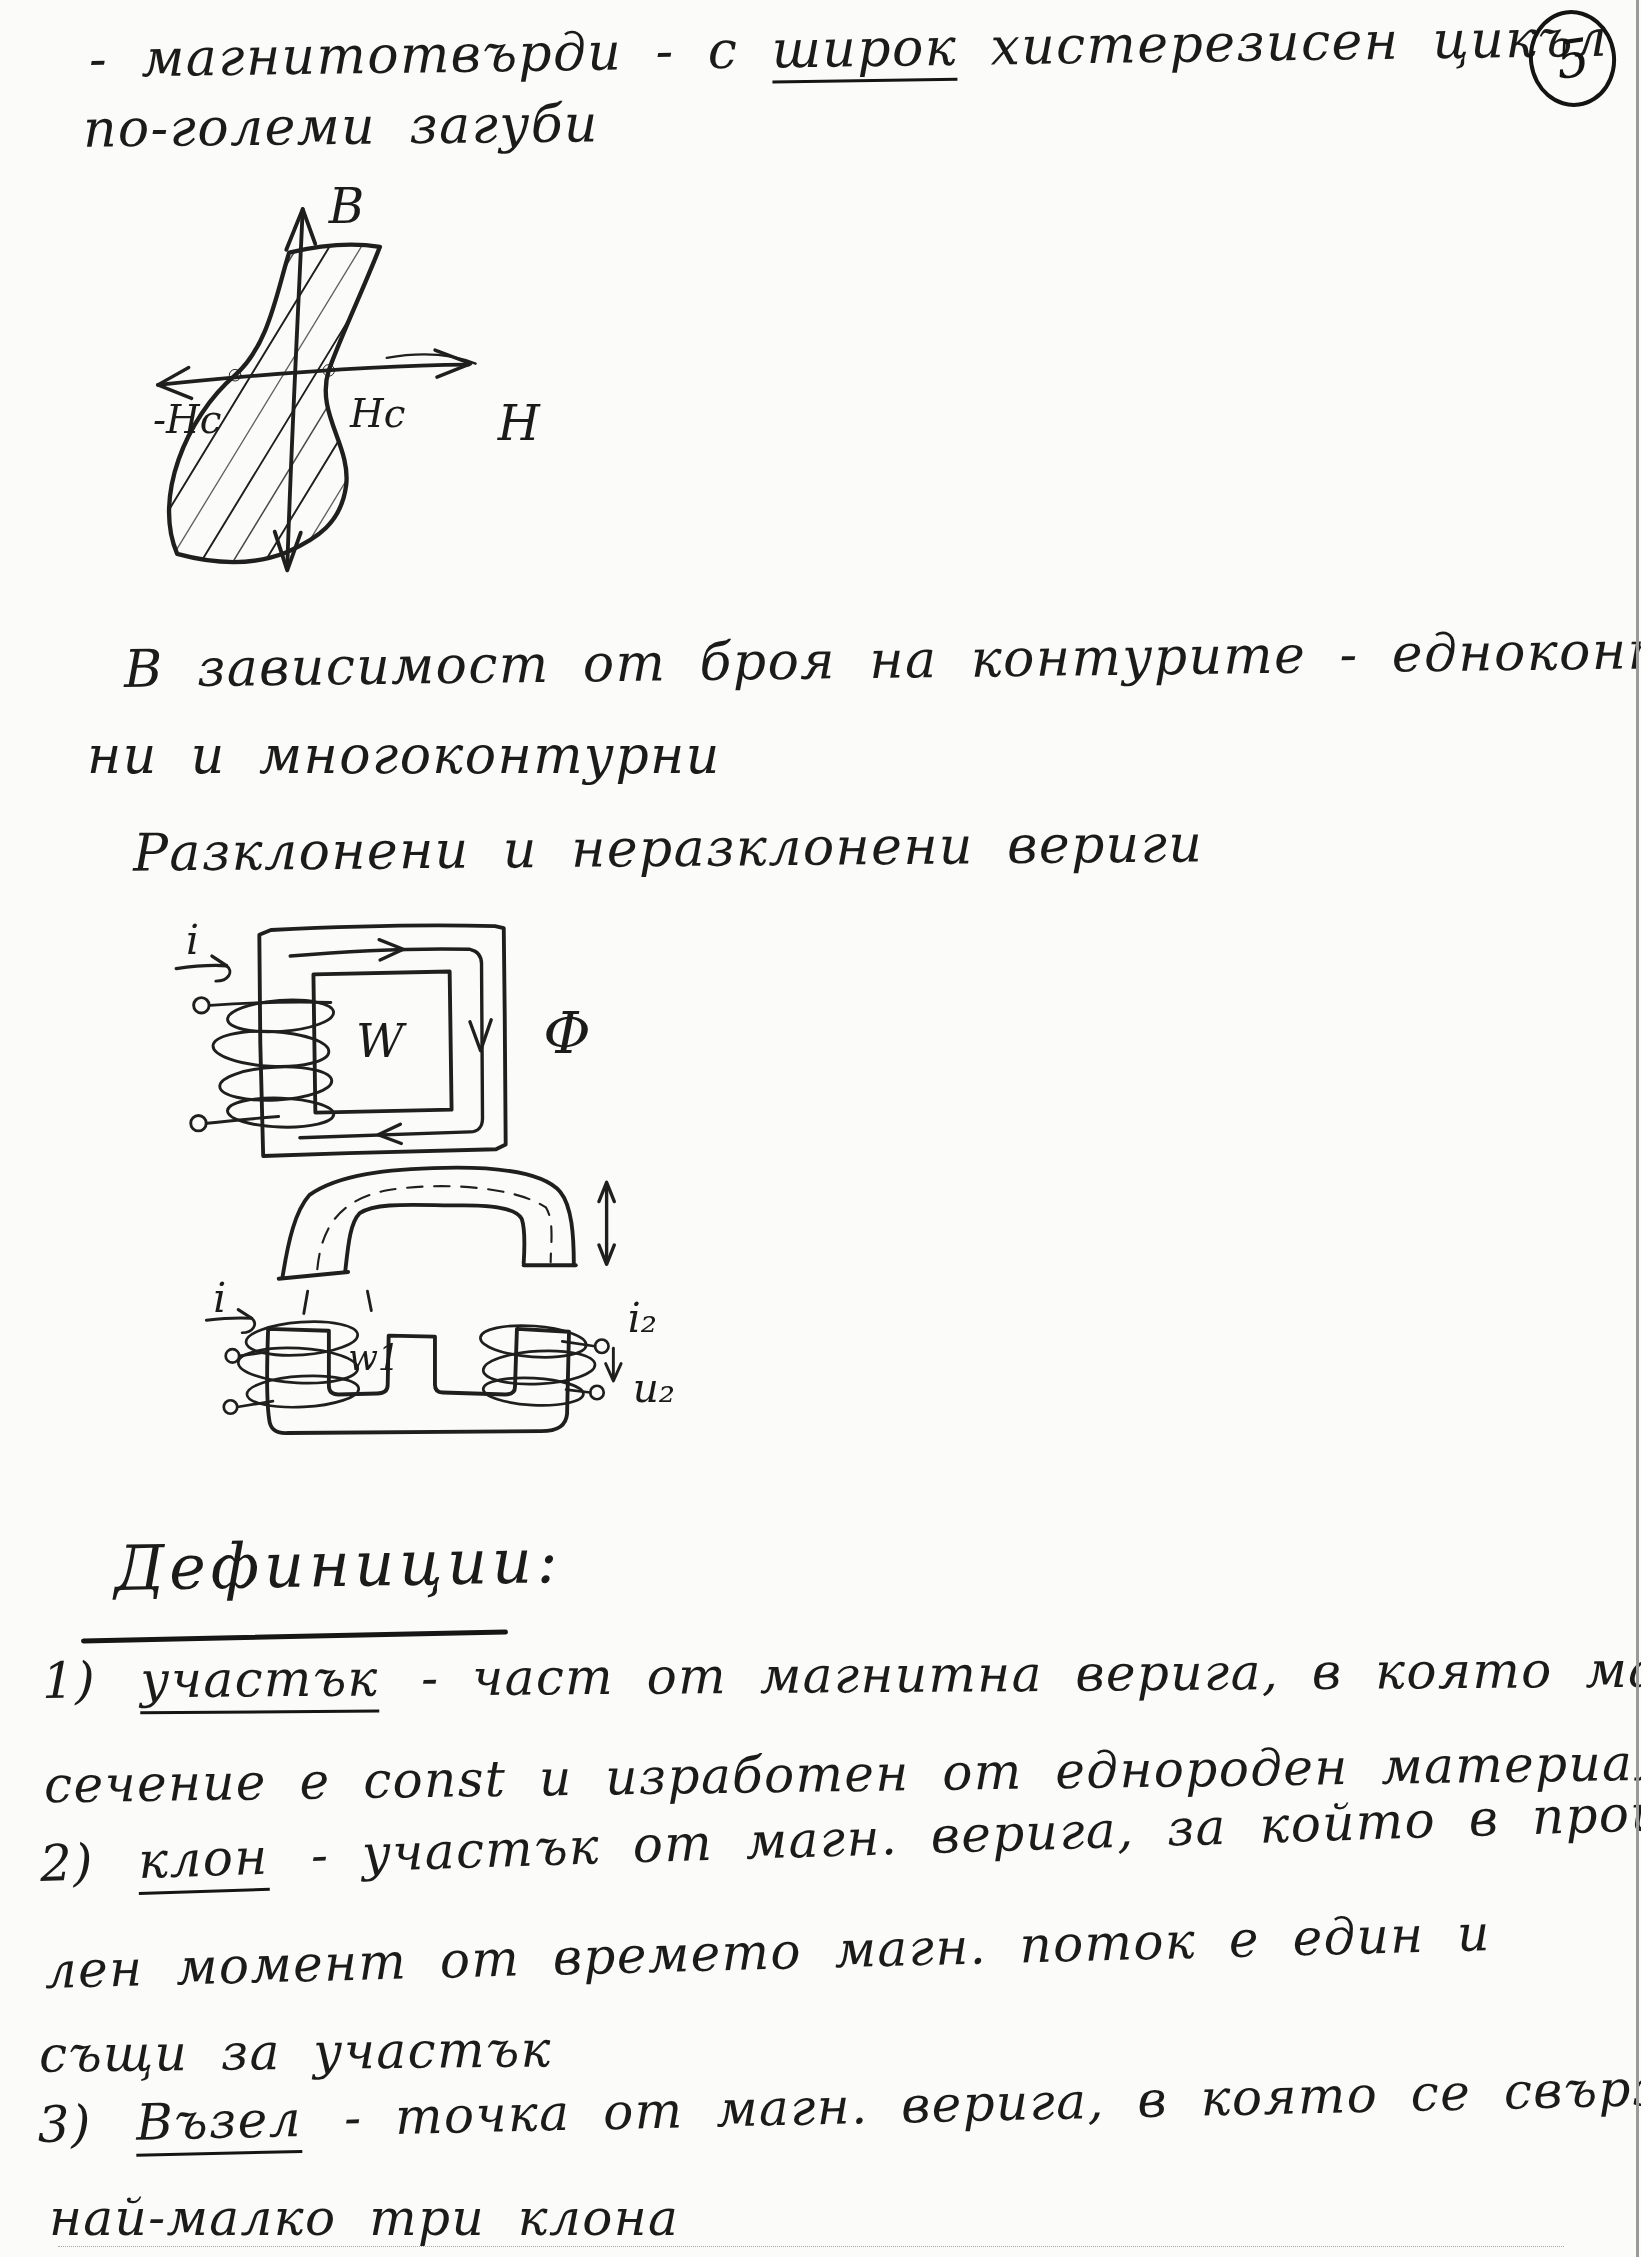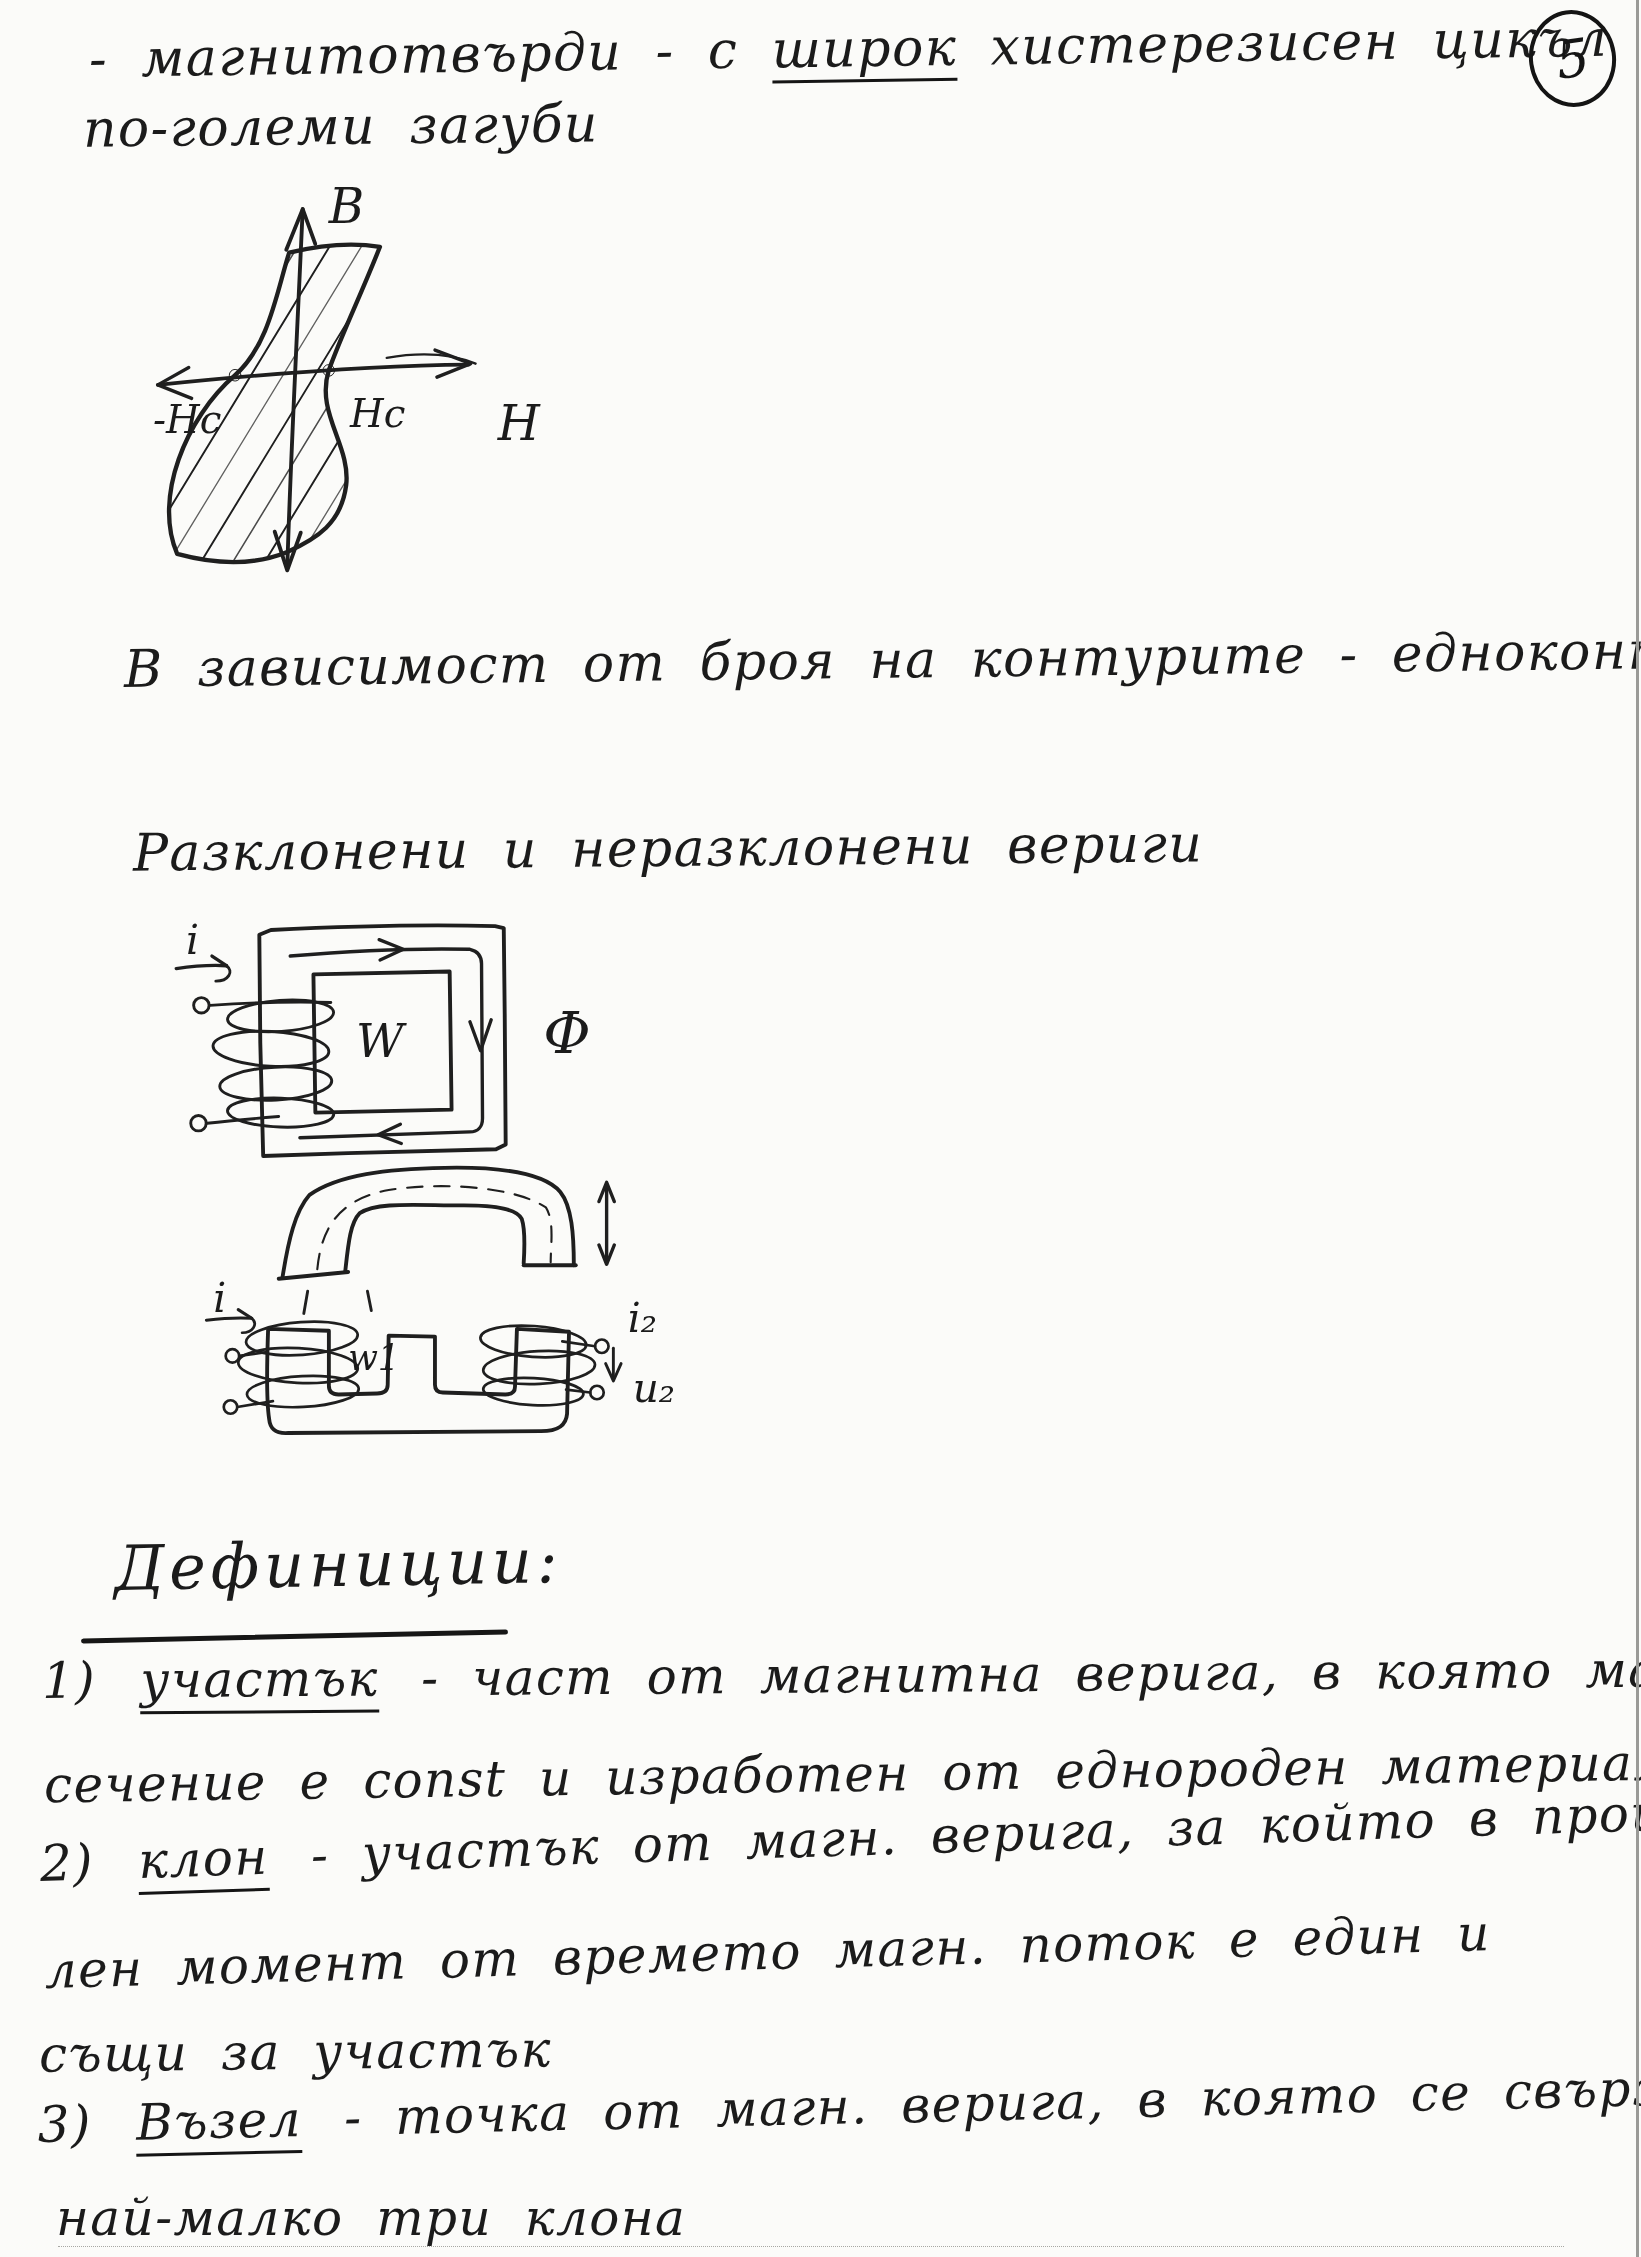--- a/index.html
+++ b/index.html
@@ -122,20 +122,21 @@
     </g>
     <circle cx="143" cy="258" r="6" fill="#1f1f1f"></circle>
     <circle cx="240" cy="253" r="6" fill="#1f1f1f"></circle>
     <text x="240" y="100" font-size="50">B</text>
     <text x="415" y="325" font-size="50">H</text>
     <text x="58" y="318" font-size="40">-Hc</text>
     <text x="262" y="312" font-size="40">Hc</text>
   </svg>
 
   <div class="hw" style="left:124px;top:630px;font-size:52px;transform:rotate(-0.7deg);">В зависимост от броя на контурите - едноконтур-</div>
+  <div class="hw" style="left:87px;top:726px;font-size:52px;">ни и многоконтурни</div>
   <div class="hw" style="left:133px;top:819px;font-size:52px;transform:rotate(-0.5deg);">Разклонени и неразклонени вериги</div>
 
   <svg style="left:126px;top:898px;" width="599" height="319" viewBox="0 0 620 330">
     <g>
       <path d="M 150 33 C 230 29 310 27 382 29 L 391 31 L 392 120 L 393 255 L 383 260 L 230 264 L 142 267 L 139 150 L 138 38 Z" stroke-width="4"></path>
       <path d="M 194 79 L 335 76 L 337 219 L 196 222 Z" stroke-width="4"></path>
     </g>
     <g>
       <path d="M 170 60 C 240 54 310 52 356 53 C 365 55 368 60 368 68 L 369 228 C 369 237 364 242 356 242 L 180 248" stroke-width="3.5"></path>
       <path d="M 262 43 L 287 53 L 263 64" stroke-width="3.5"></path>
@@ -231,19 +232,19 @@
     <span>- участък от магн. верига, за който в произво-</span>
   </div>
   <div class="hw" style="left:44px;top:1943px;font-size:50px;transform:rotate(-1.5deg);transform-origin:left top;">лен момент от времето магн. поток е един и</div>
   <div class="hw" style="left:39px;top:2024px;font-size:50px;transform:rotate(-0.6deg);">същи за участък</div>
 
   <div class="hw" style="left:37px;top:2097px;font-size:50px;transform:rotate(-1.3deg);transform-origin:left top;">
     <span class="num">3)</span>
     <span class="term">Възел</span>
     <span>- точка от магн. верига, в която се свързват</span>
   </div>
-  <div class="hw" style="left:56px;top:2190px;font-size:50px;">най-малко три клона</div>
+  <div class="hw" style="left:49px;top:2190px;font-size:50px;">най-малко три клона</div>
 
   <div class="scan-edge"></div>
   <div class="scan-bottom"></div>
 
 </div>
 
 
 </body></html>

